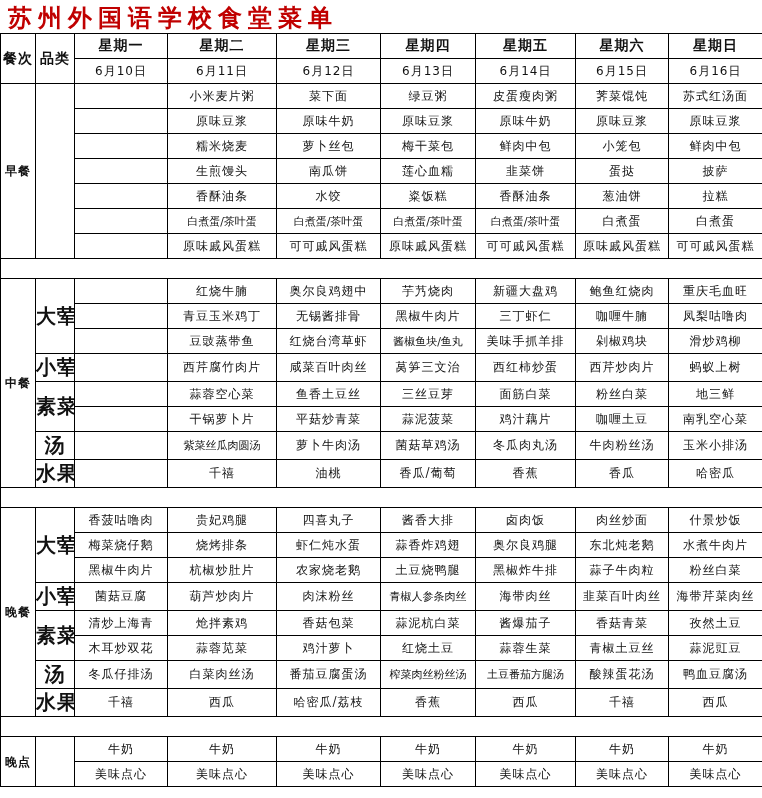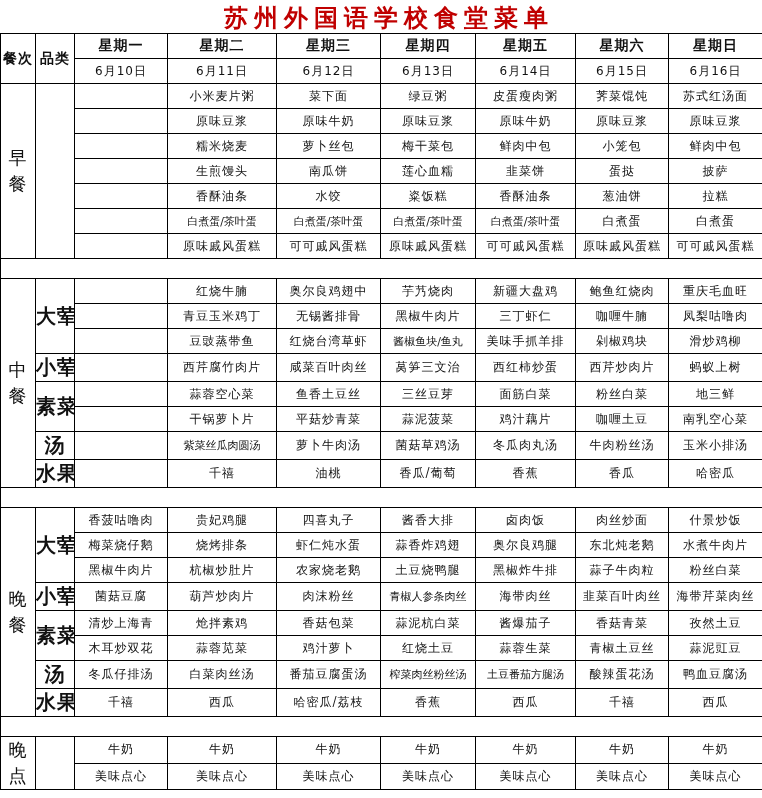--- a/index.html
+++ b/index.html
@@ -1,22 +1,22 @@
 <!DOCTYPE html>
 <html><head>
 <meta charset="utf-8">
 <style>
   html,body{margin:0;padding:0;background:#fff;}
   body{width:762px;height:798px;overflow:hidden;font-family:"DejaVu Serif","Liberation Serif",serif;color:#111;}
-  .title{height:33px;line-height:36px;text-align:center;color:#c00000;font-size:24px;font-weight:bold;letter-spacing:6px;font-family:"DejaVu Serif",serif;padding-left:16px;}
+  .title{height:33px;line-height:36px;color:#c00000;font-size:24px;font-weight:bold;letter-spacing:6px;font-family:"DejaVu Serif",serif;padding-left:8px;}
   table{border-collapse:collapse;table-layout:fixed;width:762px;border-radius:9px;}
   td{border:1.5px solid #000;text-align:center;vertical-align:middle;font-size:12px;white-space:nowrap;overflow:hidden;padding:0;height:24px;letter-spacing:1px;}
   td.hdr{font-weight:bold;font-size:14px;}
   td.date{font-family:"DejaVu Sans",sans-serif;font-size:12px;}
-  td.meal{font-weight:normal;font-size:18px;white-space:normal;line-height:26px;}
+  td.meal{font-weight:bold;font-size:12px;white-space:normal;line-height:26px;}
   td.cat{font-weight:bold;font-size:20px;}
   td.gap{height:19px;}
   td.tight{letter-spacing:0;font-size:11px;}
 </style>
 </head>
 <body>
 
 <div class="title">苏州外国语学校食堂菜单</div>
 
 <table>

